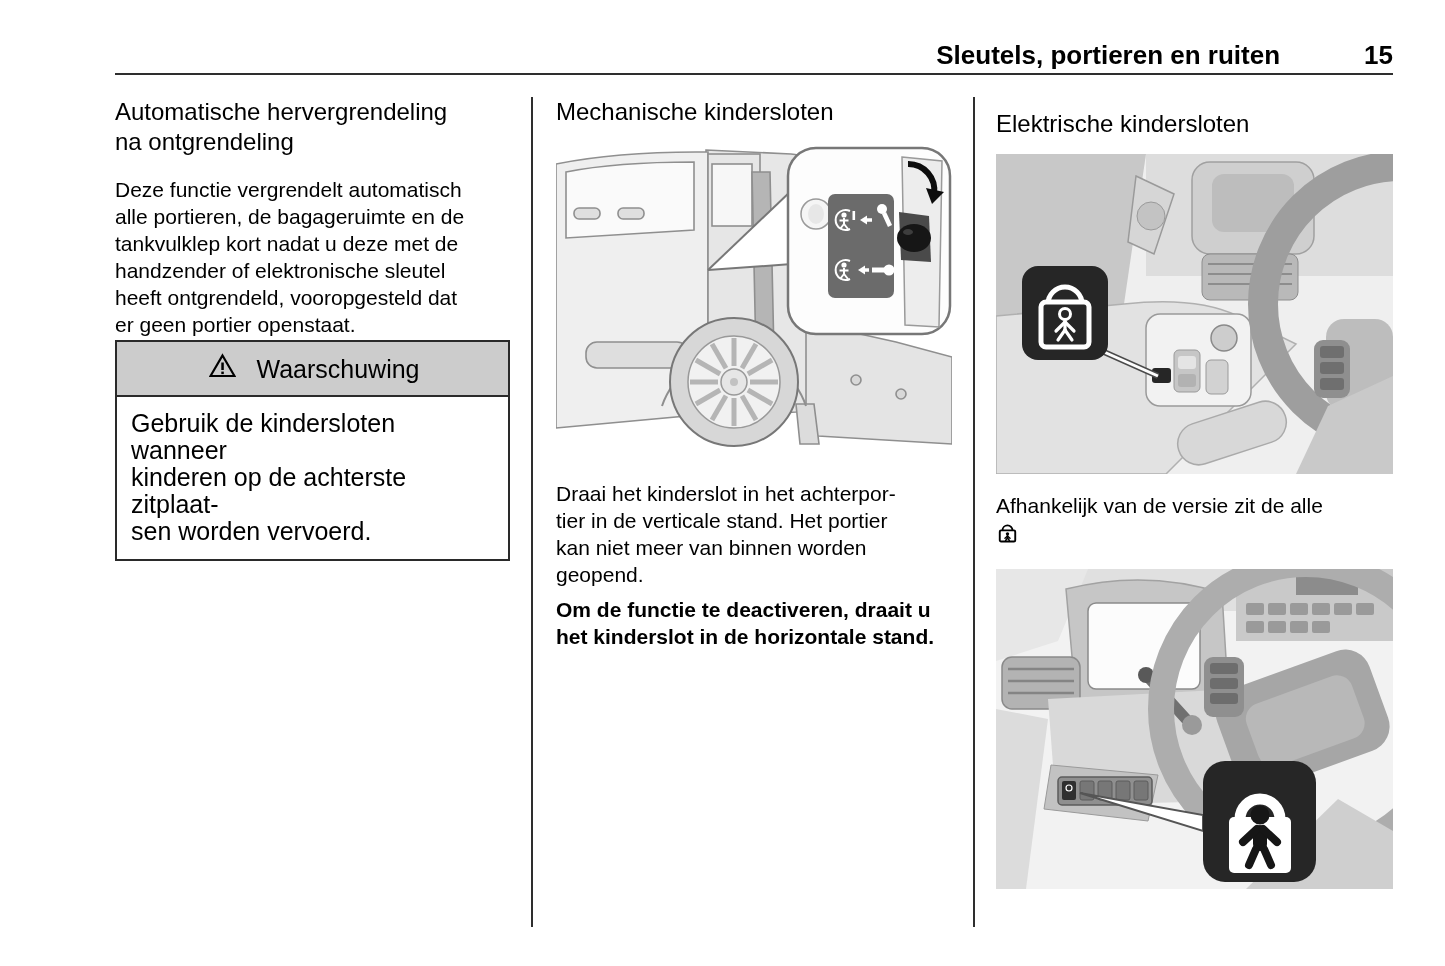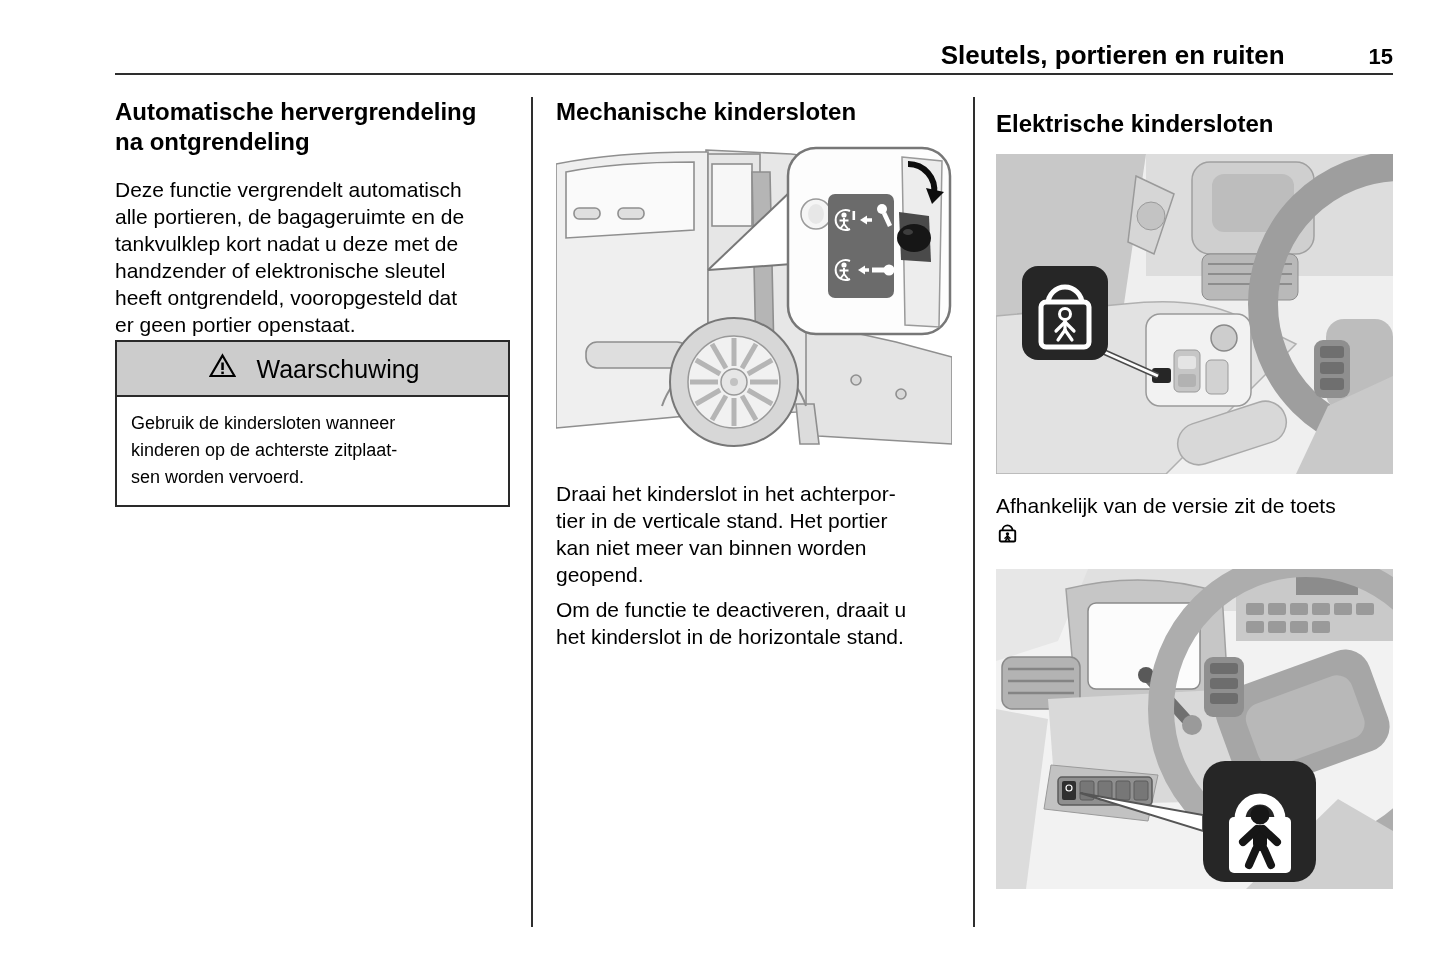--- a/index.html
+++ b/index.html
@@ -5,42 +5,42 @@
   :root{
     --page_bg:#ffffff; --text:#000000; --rule:#2e2e2e;
     --warning_header_bg:#cccccc; --badge_bg:#262626; --label_bg:#6b6b6b;
   }
   *{margin:0;padding:0;box-sizing:border-box;}
   html,body{background:#fff;}
   body{font-family:"Liberation Sans",sans-serif;color:var(--text);}
   .page{position:relative;width:1445px;height:966px;background:var(--page_bg);overflow:hidden;}
   .header{position:absolute;top:40px;left:115px;width:1278px;display:flex;justify-content:flex-end;align-items:baseline;}
   .header-title{font-size:26px;font-weight:bold;}
-  .header-page-number{font-size:22px;font-weight:bold;margin-left:84px;}
+  .header-page-number{font-size:26px;font-weight:bold;margin-left:84px;}
   .header-rule{position:absolute;top:73px;left:115px;width:1278px;height:2px;background:var(--rule);}
   .content{position:absolute;top:97px;left:115px;display:flex;align-items:flex-start;}
   .col1{width:395px;}
   .col2{width:396px;}
   .col3{width:397px;margin-top:12px;}
   .divider{width:2px;height:830px;background:var(--rule);}
   .divider.d1{margin:0 23px 0 21px;}
   .divider.d2{margin:0 21px 0 21px;}
-  h2.subheading{font-size:24px;font-weight:bold;line-height:30px;white-space:pre-line;margin:0 0 15px 0;}
+  h2.subheading{font-size:24px;font-weight:normal;line-height:30px;white-space:pre-line;margin:0 0 15px 0;}
   h1.section-heading{font-size:33px;font-weight:400;line-height:38px;margin:26px 0 16px 0;}
   p.body-text{font-size:21px;line-height:27px;white-space:pre-line;}
   .col1 p.intro{margin-top:19px;}
   .warning-box{border:2px solid #2a2a2a;margin-top:2px;}
   .warning-header{background:var(--warning_header_bg);border-bottom:2px solid #2a2a2a;text-align:center;padding:11px 0 10px 4px;font-size:25px;display:flex;justify-content:center;align-items:center;gap:20px;}
-  .warning-body{padding:13px 14px 14px 14px;font-size:18px;line-height:27px;white-space:pre-line;background:#fff;}
+  .warning-body{padding:13px 14px 14px 14px;font-size:25px;line-height:27px;white-space:pre-line;background:#fff;}
   .figure{width:100%;display:block;}
   .figure svg{display:block;}
   .col2 .figure{margin:12px 0 18px 0;}
   .col3 .figure-top{margin:12px 0 18px 0;}
   .col3 .figure-bottom{margin:19px 0 0 0;}
-  .col2 p.p2{margin-top:8px;}
+  .col2 p.p2{margin-top:8px;font-weight:bold;}
   .inline-icon{display:inline-block;vertical-align:-4px;}
 </style>
 </head>
 <body>
 
 <div class="page">
 
   <div class="header">
     <div class="header-title">Sleutels, portieren en ruiten</div>
     <div class="header-page-number">15</div>
@@ -245,21 +245,21 @@
               <line x1="69" y1="166" x2="69" y2="176"></line>
               <line x1="69" y1="168" x2="60" y2="177"></line>
               <line x1="69" y1="168" x2="78" y2="177"></line>
               <line x1="69" y1="176" x2="62" y2="186"></line>
               <line x1="69" y1="176" x2="76" y2="186"></line>
             </g>
           </g>
         </svg>
       </div>
 
-      <p class="body-text"><span>Afhankelijk van de versie zit de toets
+      <p class="body-text"><span>Afhankelijk van de versie zit de alle
 </span><span class="inline-icon"><svg width="23" height="23" viewBox="0 0 22 22">
               <path d="M6.2,9 A4.8,4.8 0 0 1 15.8,9" fill="none" stroke="#000" stroke-width="1.8"></path>
               <rect x="3.6" y="9" width="14.8" height="10.6" rx="1.2" fill="none" stroke="#000" stroke-width="1.8"></rect>
               <circle cx="11" cy="12.3" r="1.6" fill="#000"></circle>
               <g stroke="#000" stroke-width="1.4" stroke-linecap="round">
                 <line x1="11" y1="13.9" x2="11" y2="16.3"></line>
                 <line x1="11" y1="14.4" x2="8.6" y2="16.5"></line>
                 <line x1="11" y1="14.4" x2="13.4" y2="16.5"></line>
                 <line x1="11" y1="16.3" x2="9.2" y2="18.6"></line>
                 <line x1="11" y1="16.3" x2="12.8" y2="18.6"></line>

